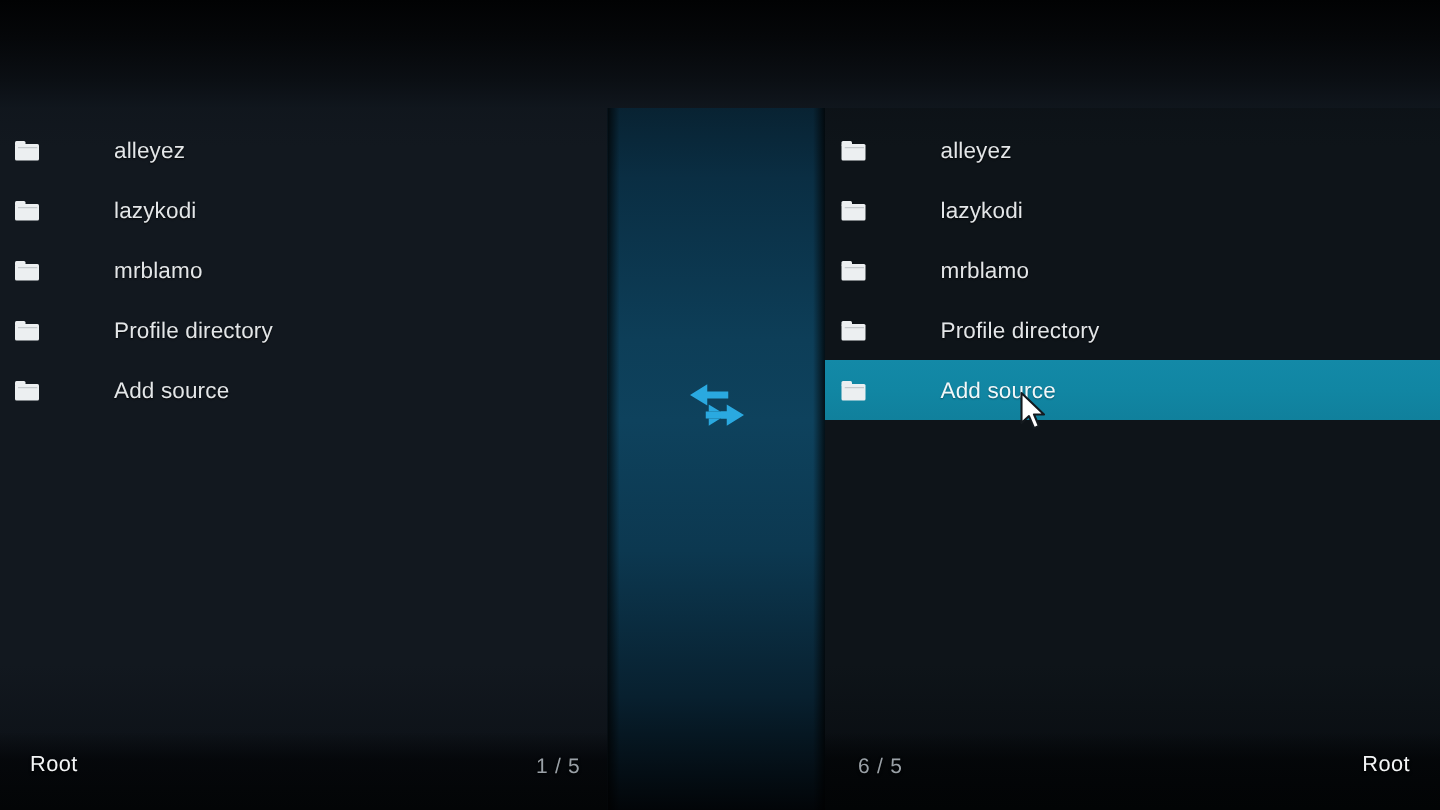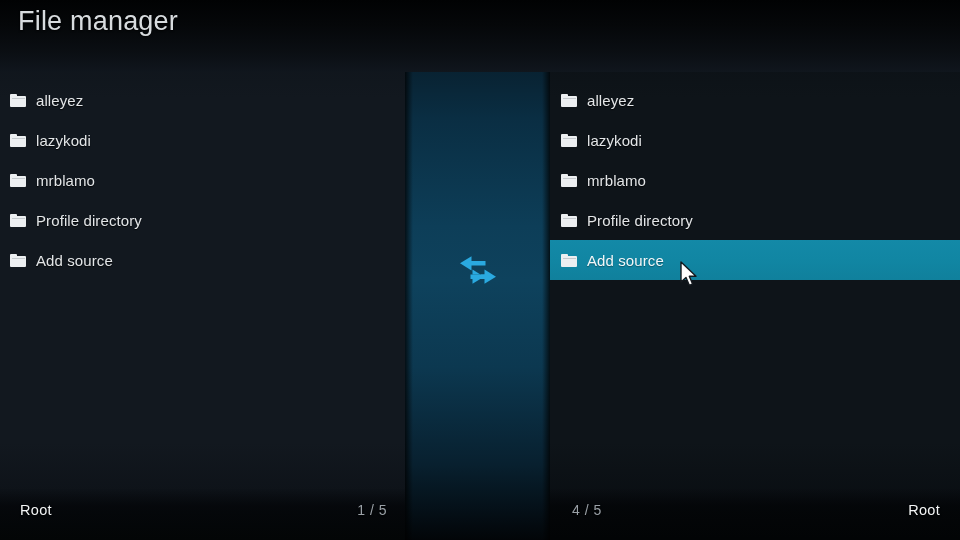--- a/index.html
+++ b/index.html
@@ -71,21 +71,21 @@
     width:46px; height:34px;
     z-index:3;
   }
 
   
   .list { position:absolute; top:80px; width:100%; }
 
   .row {
     position:relative;
     height:40px;
-    display:flex; align-items:center;
+    display:flex; align-items:center;gap:40px;
   }
   .row .ficon {
     width:16px; height:13px; margin-left:8px; margin-right:10px;
     flex:0 0 auto; position:relative;
   }
   #left-panel .row .ficon { margin-left:10px; }
   #right-panel .row .ficon { margin-left:11px; }
 
   
   .ficon .tab {
@@ -242,30 +242,29 @@
 
   <div id="center">
     <svg id="swap-icon" viewBox="0 0 46 34">
       <path d="M16.5 3.2 L16.5 8.0 L30.5 8.0 L30.5 12.6 L16.5 12.6 L16.5 17.4 L5.0 10.3 Z" fill="#2aa9e0"></path>
       <path d="M29.5 16.6 L29.5 21.4 L43.5 21.4 L43.5 26.0 L29.5 26.0 L29.5 30.8 L41.0 23.7 Z" fill="#2aa9e0" transform="translate(-12,0) scale(1,1)"></path>
       <path d="M29.5 16.6 L29.5 21.4 L15.5 21.4 L15.5 26.0 L29.5 26.0 L29.5 30.8 L41.0 23.7 Z" fill="#2aa9e0"></path>
     </svg>
   </div>
 
   <div id="header">
-    <div id="title">File manager</div>
   </div>
 
   <div class="bottombar" id="left-bottom">
     <span class="bb-strong">Root</span>
     <span class="bb-dim">1 / 5</span>
   </div>
 
   <div class="bottombar" id="right-bottom">
-    <span class="bb-dim">4 / 5</span>
+    <span class="bb-dim">6 / 5</span>
     <span class="bb-strong">Root</span>
   </div>
 
   <svg id="cursor" viewBox="0 0 20 28" style="left: 679px; top: 261px;">
     <path d="M2 1 L2 21 L7 16.4 L10.4 24.4 L13.6 23 L10.3 15.3 L17 15.3 Z" fill="#ffffff" stroke="#141a1f" stroke-width="1.4" stroke-linejoin="round"></path>
   </svg>
 
 </div>
 
 </body></html>

